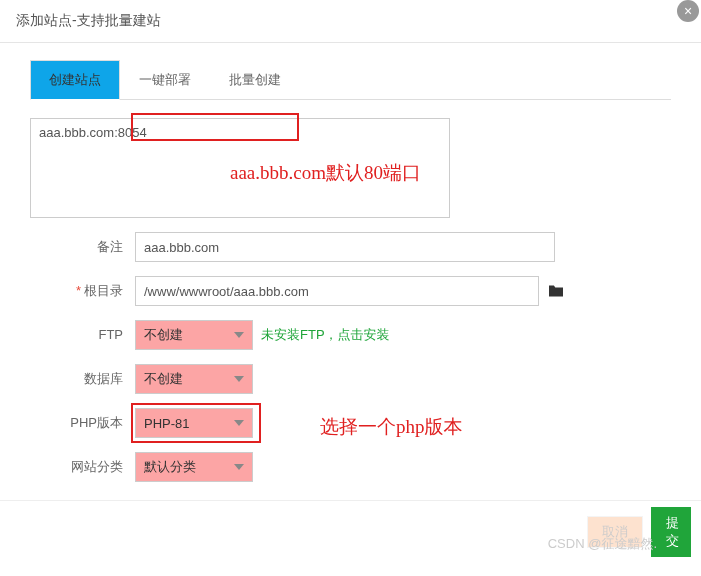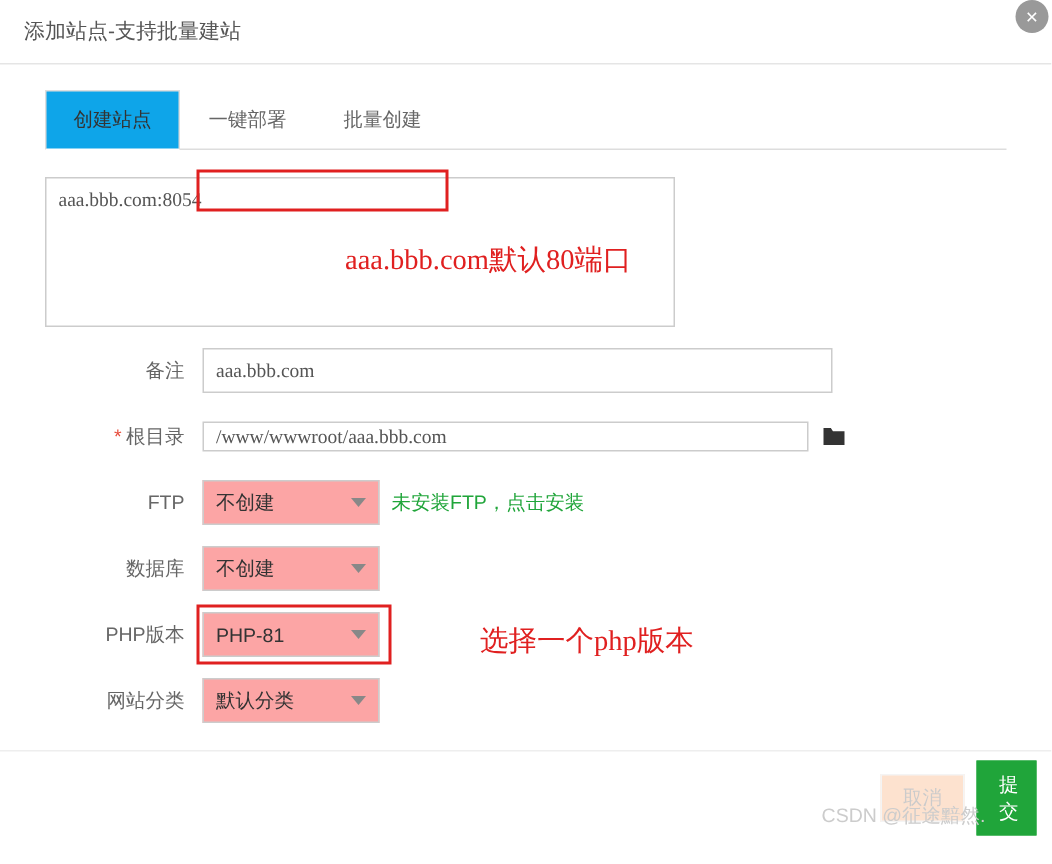--- a/index.html
+++ b/index.html
@@ -4,29 +4,29 @@
   <style>
     * { box-sizing: border-box; margin: 0; padding: 0; }
     body { font-family: "Microsoft YaHei", Arial, sans-serif; font-size: 13px; color: #333; background: #fff; width: 701px; position: relative; }
     .modal-header { padding: 12px 16px; border-bottom: 1px solid #e5e5e5; font-size: 14px; color: #555; }
     .close-btn { position: absolute; top: 0; right: 2px; width: 22px; height: 22px; background: #999; border-radius: 50%; color: #fff; display: flex; align-items: center; justify-content: center; font-size: 14px; cursor: pointer; }
     .modal-body { padding: 16px 30px 4px 30px; }
     .tabs { display: flex; border-bottom: 1px solid #ddd; }
     .tab { padding: 10px 18px; cursor: pointer; color: #666; border: 1px solid transparent; border-bottom: none; position: relative; top: 1px; }
     .tab.active { border-color: #ddd; background: #0ea5e9; color: #333; border-bottom: 1px solid #fff; }
     .form { padding: 18px 0 0 0; }
-    .row { display: flex; align-items: center; margin-bottom: 14px; position: relative; }
+    .row { display: flex; align-items: flex-end; margin-bottom: 14px; position: relative; }
     .row.top { align-items: flex-start; }
     .label { width: 105px; text-align: right; padding-right: 12px; color: #666; font-size: 13px; line-height: 30px; }
     .req { color: #e74c3c; margin-right: 3px; }
     .control { flex: 1; display: flex; align-items: center; gap: 8px; }
-    textarea, input[type=text] { border: 1px solid #ccc; padding: 6px 8px; font-size: 13px; color: #555; font-family: Liberation Serif, serif; }
+    textarea, input[type=text] { border: 1px solid #ccc; padding: 6px 8px; font-size: 13px; color: #555; font-family: Liberation Sans, sans-serif; }
     textarea { width: 420px; height: 100px; resize: none; }
     input.full { width: 420px; height: 30px; }
-    input.root { width: 404px; height: 20px; }
+    input.root { width: 404px; height: 30px; }
     .select { border: 1px solid #ccc; height: 30px; width: 118px; display: flex; align-items: center; justify-content: space-between; padding: 0 8px; cursor: pointer; background: #fca5a5; }
     .caret { width: 0; height: 0; border-left: 5px solid transparent; border-right: 5px solid transparent; border-top: 6px solid #888; }
     .folder-icon { width: 18px; height: 14px; cursor: pointer; }
     .green-text { color: #20a53a; font-size: 13px; }
     .annotation { position: absolute; color: #e02020; font-family: SimSun, serif; font-size: 19px; pointer-events: none; }
     .red-box { position: absolute; border: 2px solid #e02020; pointer-events: none; }
     .footer { display: flex; justify-content: flex-end; align-items: center; padding: 6px 10px; border-top: 1px solid #eee; gap: 8px; }
     .btn { padding: 6px 14px; border: 1px solid #ccc; background: #f97316; cursor: pointer; font-size: 13px; }
     .btn.primary { background: #20a53a; border-color: #20a53a; color: #fff; }
     .watermark { position: absolute; color: #ccc; font-size: 13px; right: 44px; bottom: 10px; pointer-events: none; text-align: center; }

